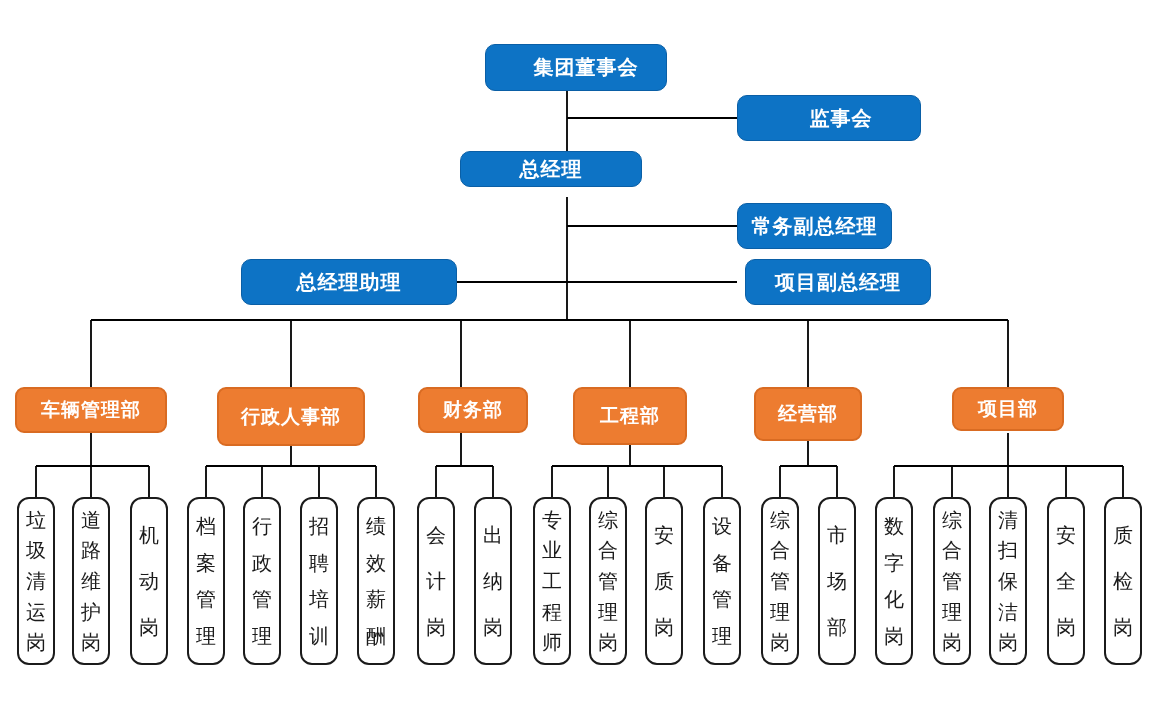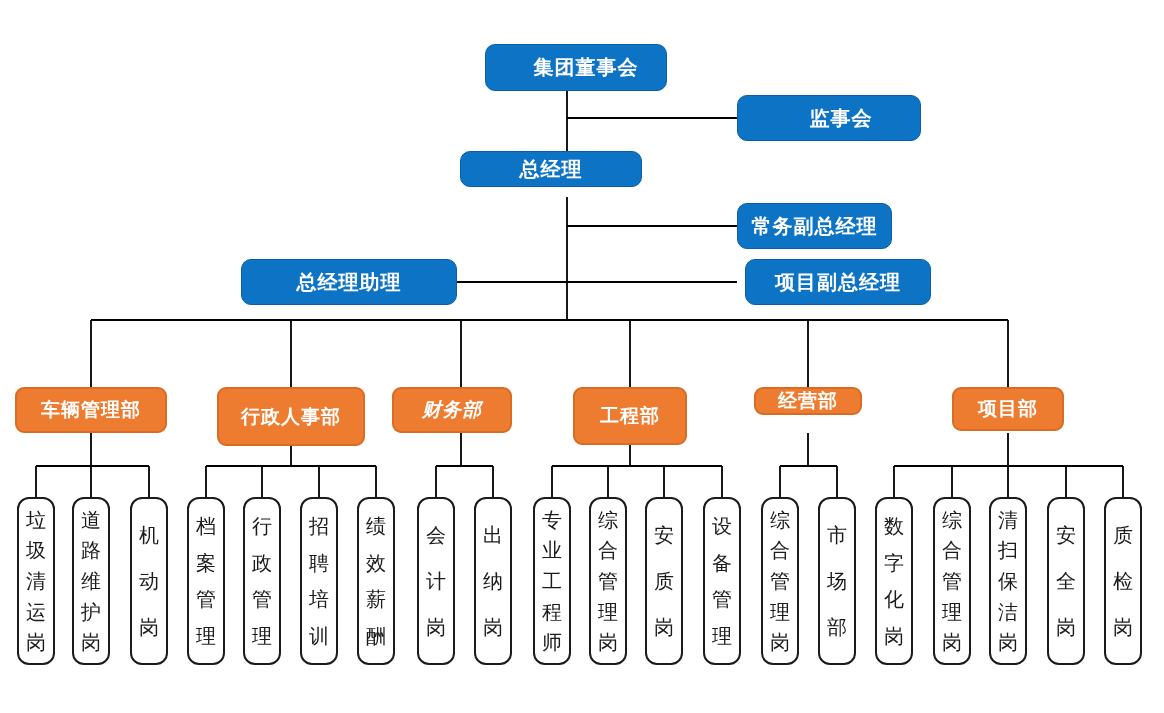--- a/index.html
+++ b/index.html
@@ -66,23 +66,23 @@
   .n-board    { left: 485px; top: 44px;  width: 182px; height: 47px; padding-left: 20px; }
   .n-superv   { left: 737px; top: 95px;  width: 184px; height: 46px; padding-left: 24px; }
   .n-gm       { left: 460px; top: 151px; width: 182px; height: 36px; }
   .n-execdep  { left: 737px; top: 203px; width: 155px; height: 46px; }
   .n-assist   { left: 241px; top: 259px; width: 216px; height: 46px; }
   .n-projdep  { left: 737px; top: 259px; width: 186px; height: 46px; margin-left: 8px; }
 
   
   .d-0 { left: 15px;  top: 387px; width: 152px; height: 46px; }
   .d-1 { left: 217px; top: 387px; width: 148px; height: 59px; }
-  .d-2 { left: 392px; top: 387px; width: 120px; height: 46px; font-style: italic; }
+  .d-2 { left: 418px; top: 387px; width: 110px; height: 46px; }
   .d-3 { left: 573px; top: 387px; width: 114px; height: 58px; }
-  .d-4 { left: 754px; top: 387px; width: 108px; height: 28px; }
+  .d-4 { left: 754px; top: 387px; width: 108px; height: 54px; }
   .d-5 { left: 952px; top: 387px; width: 112px; height: 44px; }
 
   
   .l-0-0 { left: 17px; }  .l-0-1 { left: 72px; }  .l-0-2 { left: 130px; }
   .l-1-0 { left: 187px; } .l-1-1 { left: 243px; } .l-1-2 { left: 300px; } .l-1-3 { left: 357px; }
   .l-2-0 { left: 417px; } .l-2-1 { left: 474px; }
   .l-3-0 { left: 533px; } .l-3-1 { left: 589px; } .l-3-2 { left: 645px; } .l-3-3 { left: 703px; }
   .l-4-0 { left: 761px; } .l-4-1 { left: 818px; }
   .l-5-0 { left: 875px; } .l-5-1 { left: 933px; } .l-5-2 { left: 989px; } .l-5-3 { left: 1047px; } .l-5-4 { left: 1104px; }
 </style>

